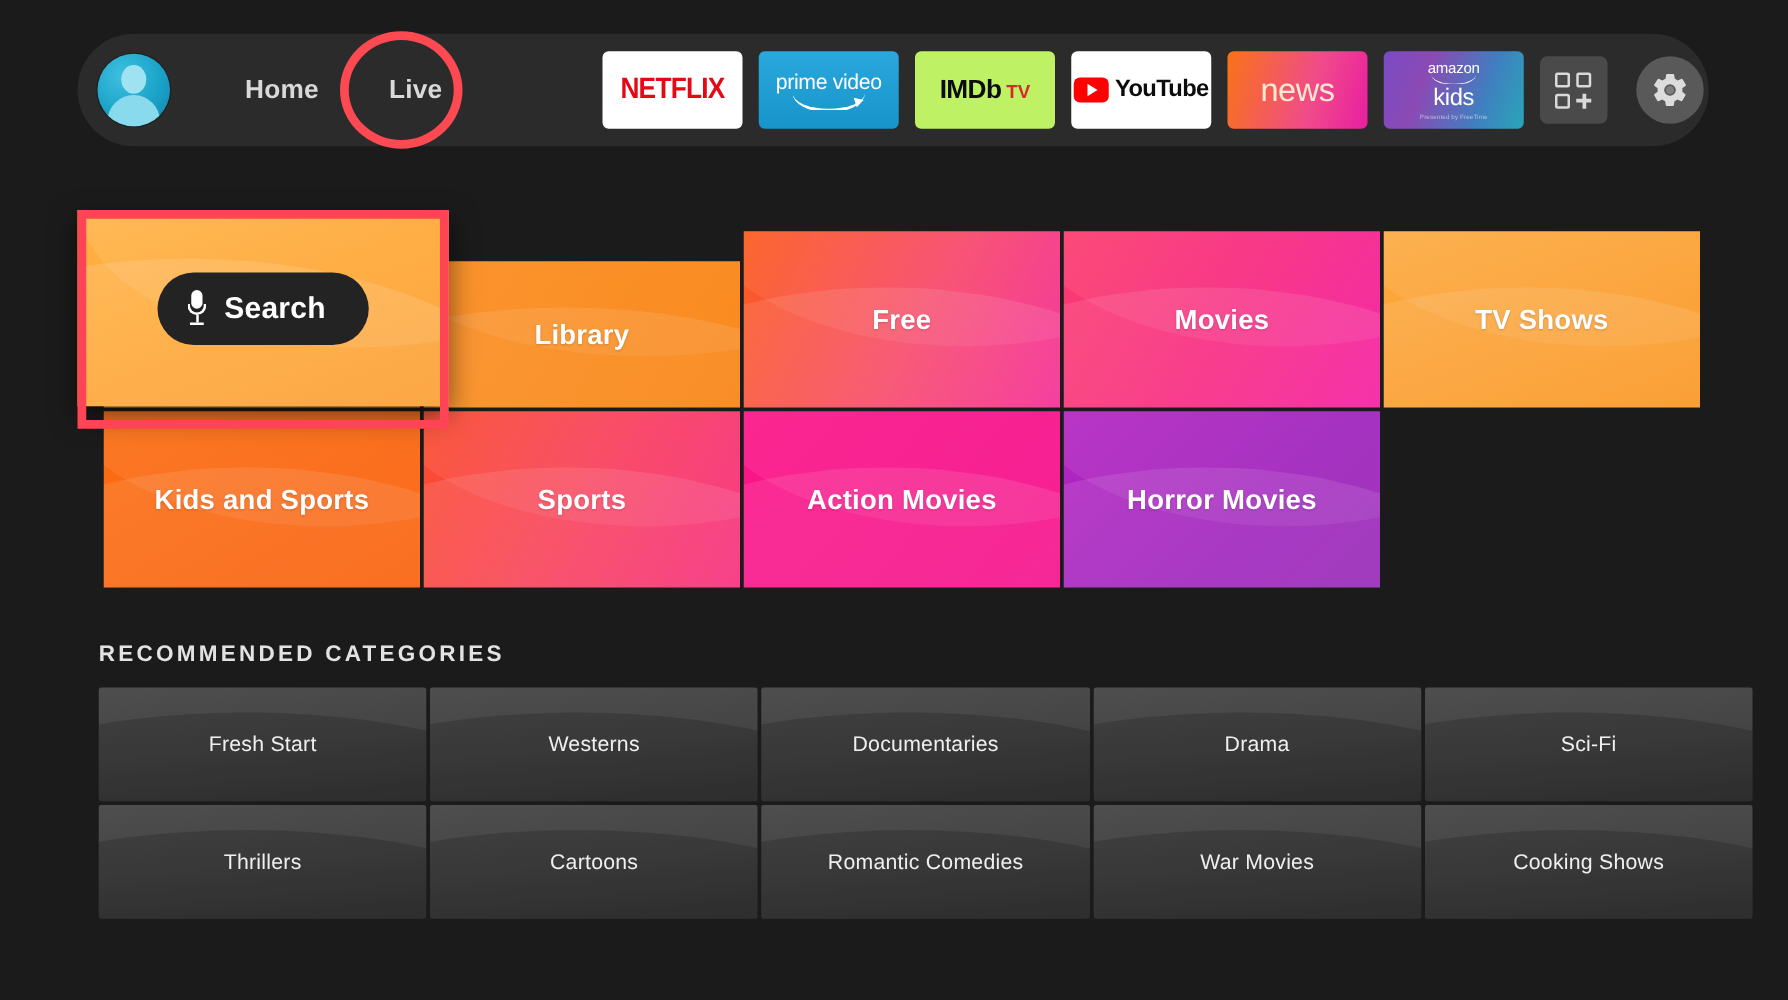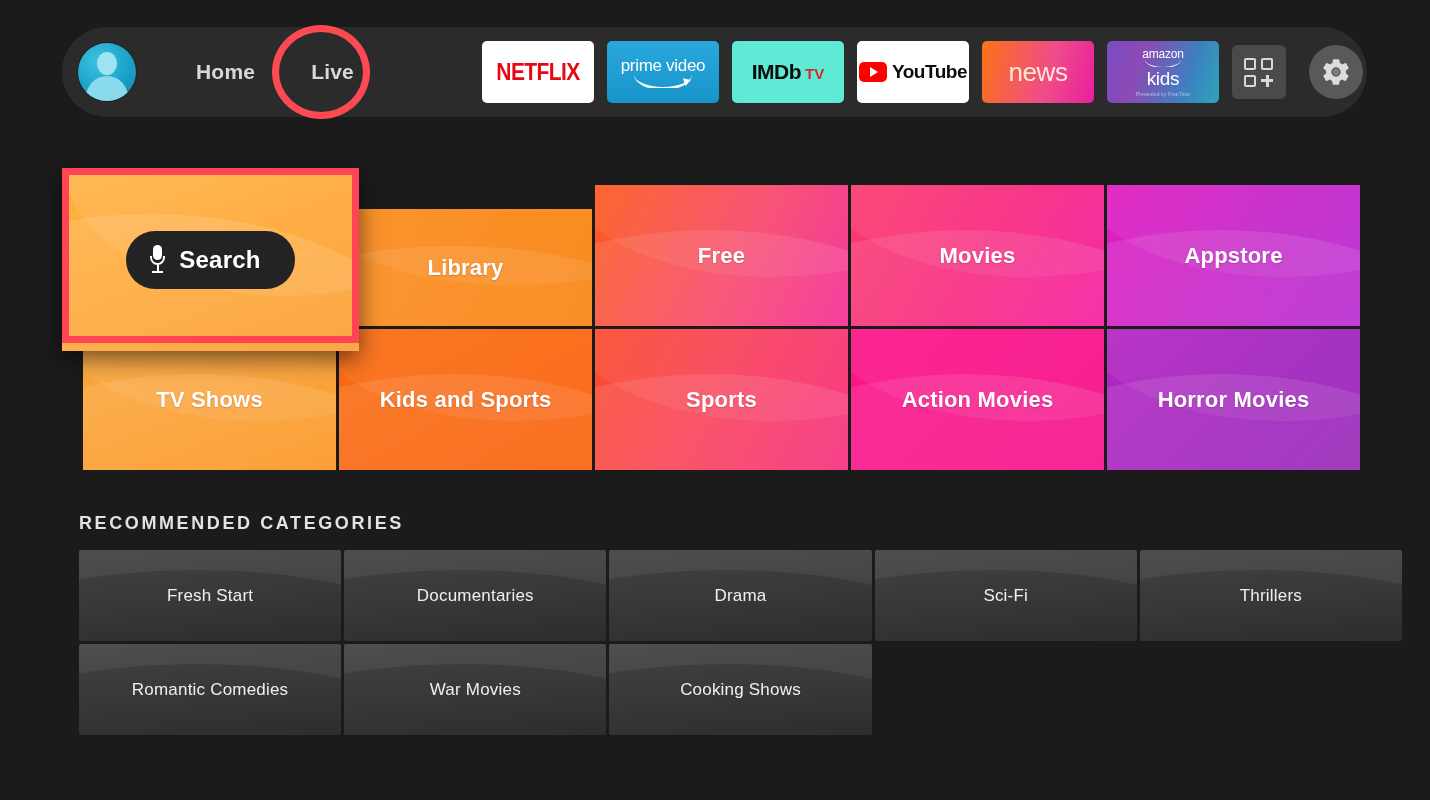--- a/index.html
+++ b/index.html
@@ -148,21 +148,21 @@
     content: "";
     position: absolute;
     right: 1px; top: 2px;
     border-left: 7px solid #ffffff;
     border-top: 4px solid transparent;
     border-bottom: 4px solid transparent;
     transform: rotate(-18deg);
     z-index: 2;
   }
 
-  .tile-imdb { background: #5eead4; }
+  .tile-imdb { background: #bef264; }
   .imdb-inner { display: flex; align-items: baseline; gap: 4px; }
   .imdb-text {
     color: #0c0c0c;
     font-size: 21px;
     font-weight: 700;
     letter-spacing: -0.5px;
   }
   .imdb-tv {
     color: #d9282c;
     font-size: 15px;
@@ -318,21 +318,21 @@
     text-shadow: 0 1px 2px rgba(0,0,0,0.18);
     white-space: nowrap;
   }
 
   
   .search-tile-wrap {
     position: absolute;
     left: 62px;
     top: 168px;
     width: 297px;
-    height: 183px;
+    height: 157px;
     z-index: 20;
   }
   .search-tile {
     position: absolute;
     inset: 0;
     background: linear-gradient(160deg, #ffb347 0%, #ffa733 45%, #fb9a2b 100%);
     overflow: hidden;
     box-shadow: 0 8px 22px rgba(0,0,0,0.55);
     display: flex;
     align-items: center;
@@ -570,25 +570,20 @@
       <span class="wave2"></span>
       <span class="cat-label">Free</span>
     </div>
 
     <div class="cat-tile" style="background:linear-gradient(120deg,#fb3d6e 0%,#f8297f 50%,#f41ba0 100%);">
       <span class="wave"></span>
       <span class="wave2"></span>
       <span class="cat-label">Movies</span>
     </div>
 
-    <div class="cat-tile" style="background:linear-gradient(125deg,#e01ec0 0%,#c525c9 55%,#b72ad0 100%);">
-      <span class="wave"></span>
-      <span class="wave2"></span>
-      <span class="cat-label">Appstore</span>
-    </div>
 
     <div class="cat-tile" style="background:linear-gradient(160deg,#fcab43 0%,#fb9520 100%);">
       <span class="wave"></span>
       <span class="wave2"></span>
       <span class="cat-label">TV Shows</span>
     </div>
 
     <div class="cat-tile" style="background:linear-gradient(150deg,#fb6e14 0%,#fa5f0a 100%);">
       <span class="wave"></span>
       <span class="wave2"></span>
@@ -636,36 +631,44 @@
 
   <div class="rec-heading">RECOMMENDED CATEGORIES</div>
 
   <div class="rec-grid">
     <div class="rec-tile">
       <span class="rwave"></span>
       <span class="rec-label">Fresh Start</span>
     </div>
     <div class="rec-tile">
       <span class="rwave"></span>
+      <span class="rec-label">Westerns</span>
+    </div>
+    <div class="rec-tile">
+      <span class="rwave"></span>
       <span class="rec-label">Documentaries</span>
     </div>
     <div class="rec-tile">
       <span class="rwave"></span>
       <span class="rec-label">Drama</span>
     </div>
     <div class="rec-tile">
       <span class="rwave"></span>
       <span class="rec-label">Sci-Fi</span>
     </div>
     <div class="rec-tile">
       <span class="rwave"></span>
       <span class="rec-label">Thrillers</span>
     </div>
     <div class="rec-tile">
       <span class="rwave"></span>
+      <span class="rec-label">Cartoons</span>
+    </div>
+    <div class="rec-tile">
+      <span class="rwave"></span>
       <span class="rec-label">Romantic Comedies</span>
     </div>
     <div class="rec-tile">
       <span class="rwave"></span>
       <span class="rec-label">War Movies</span>
     </div>
     <div class="rec-tile">
       <span class="rwave"></span>
       <span class="rec-label">Cooking Shows</span>
     </div>

